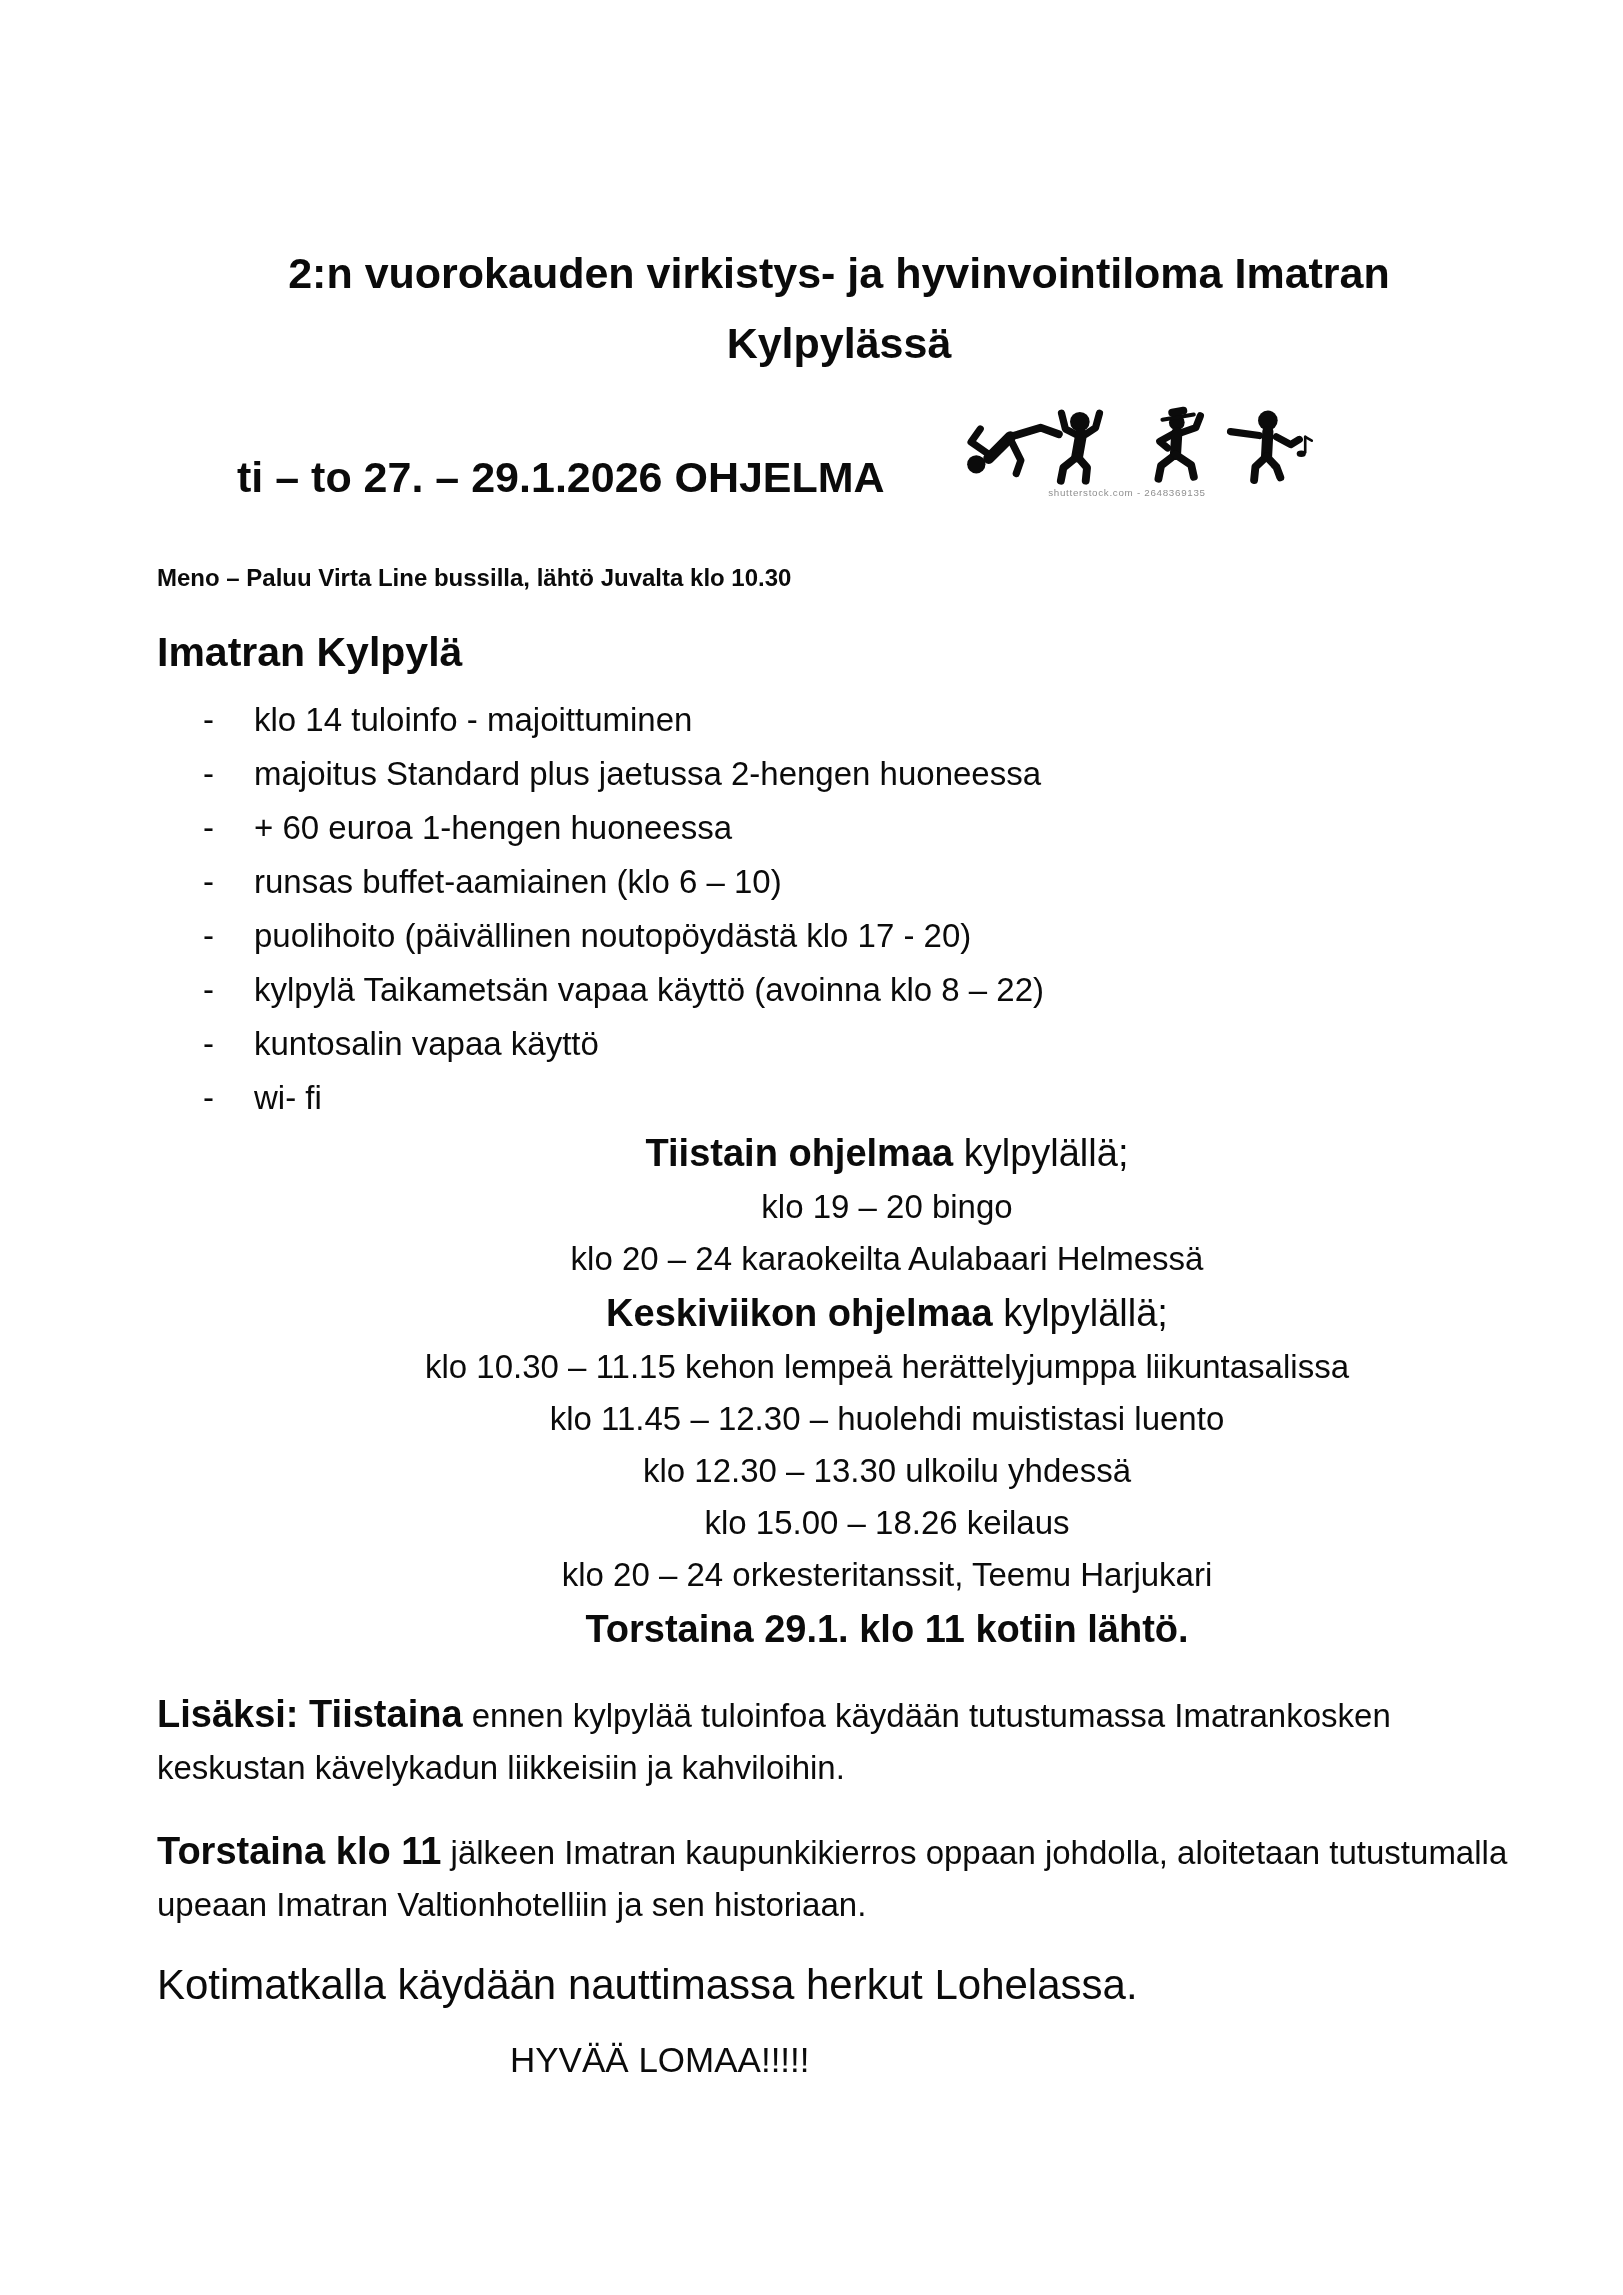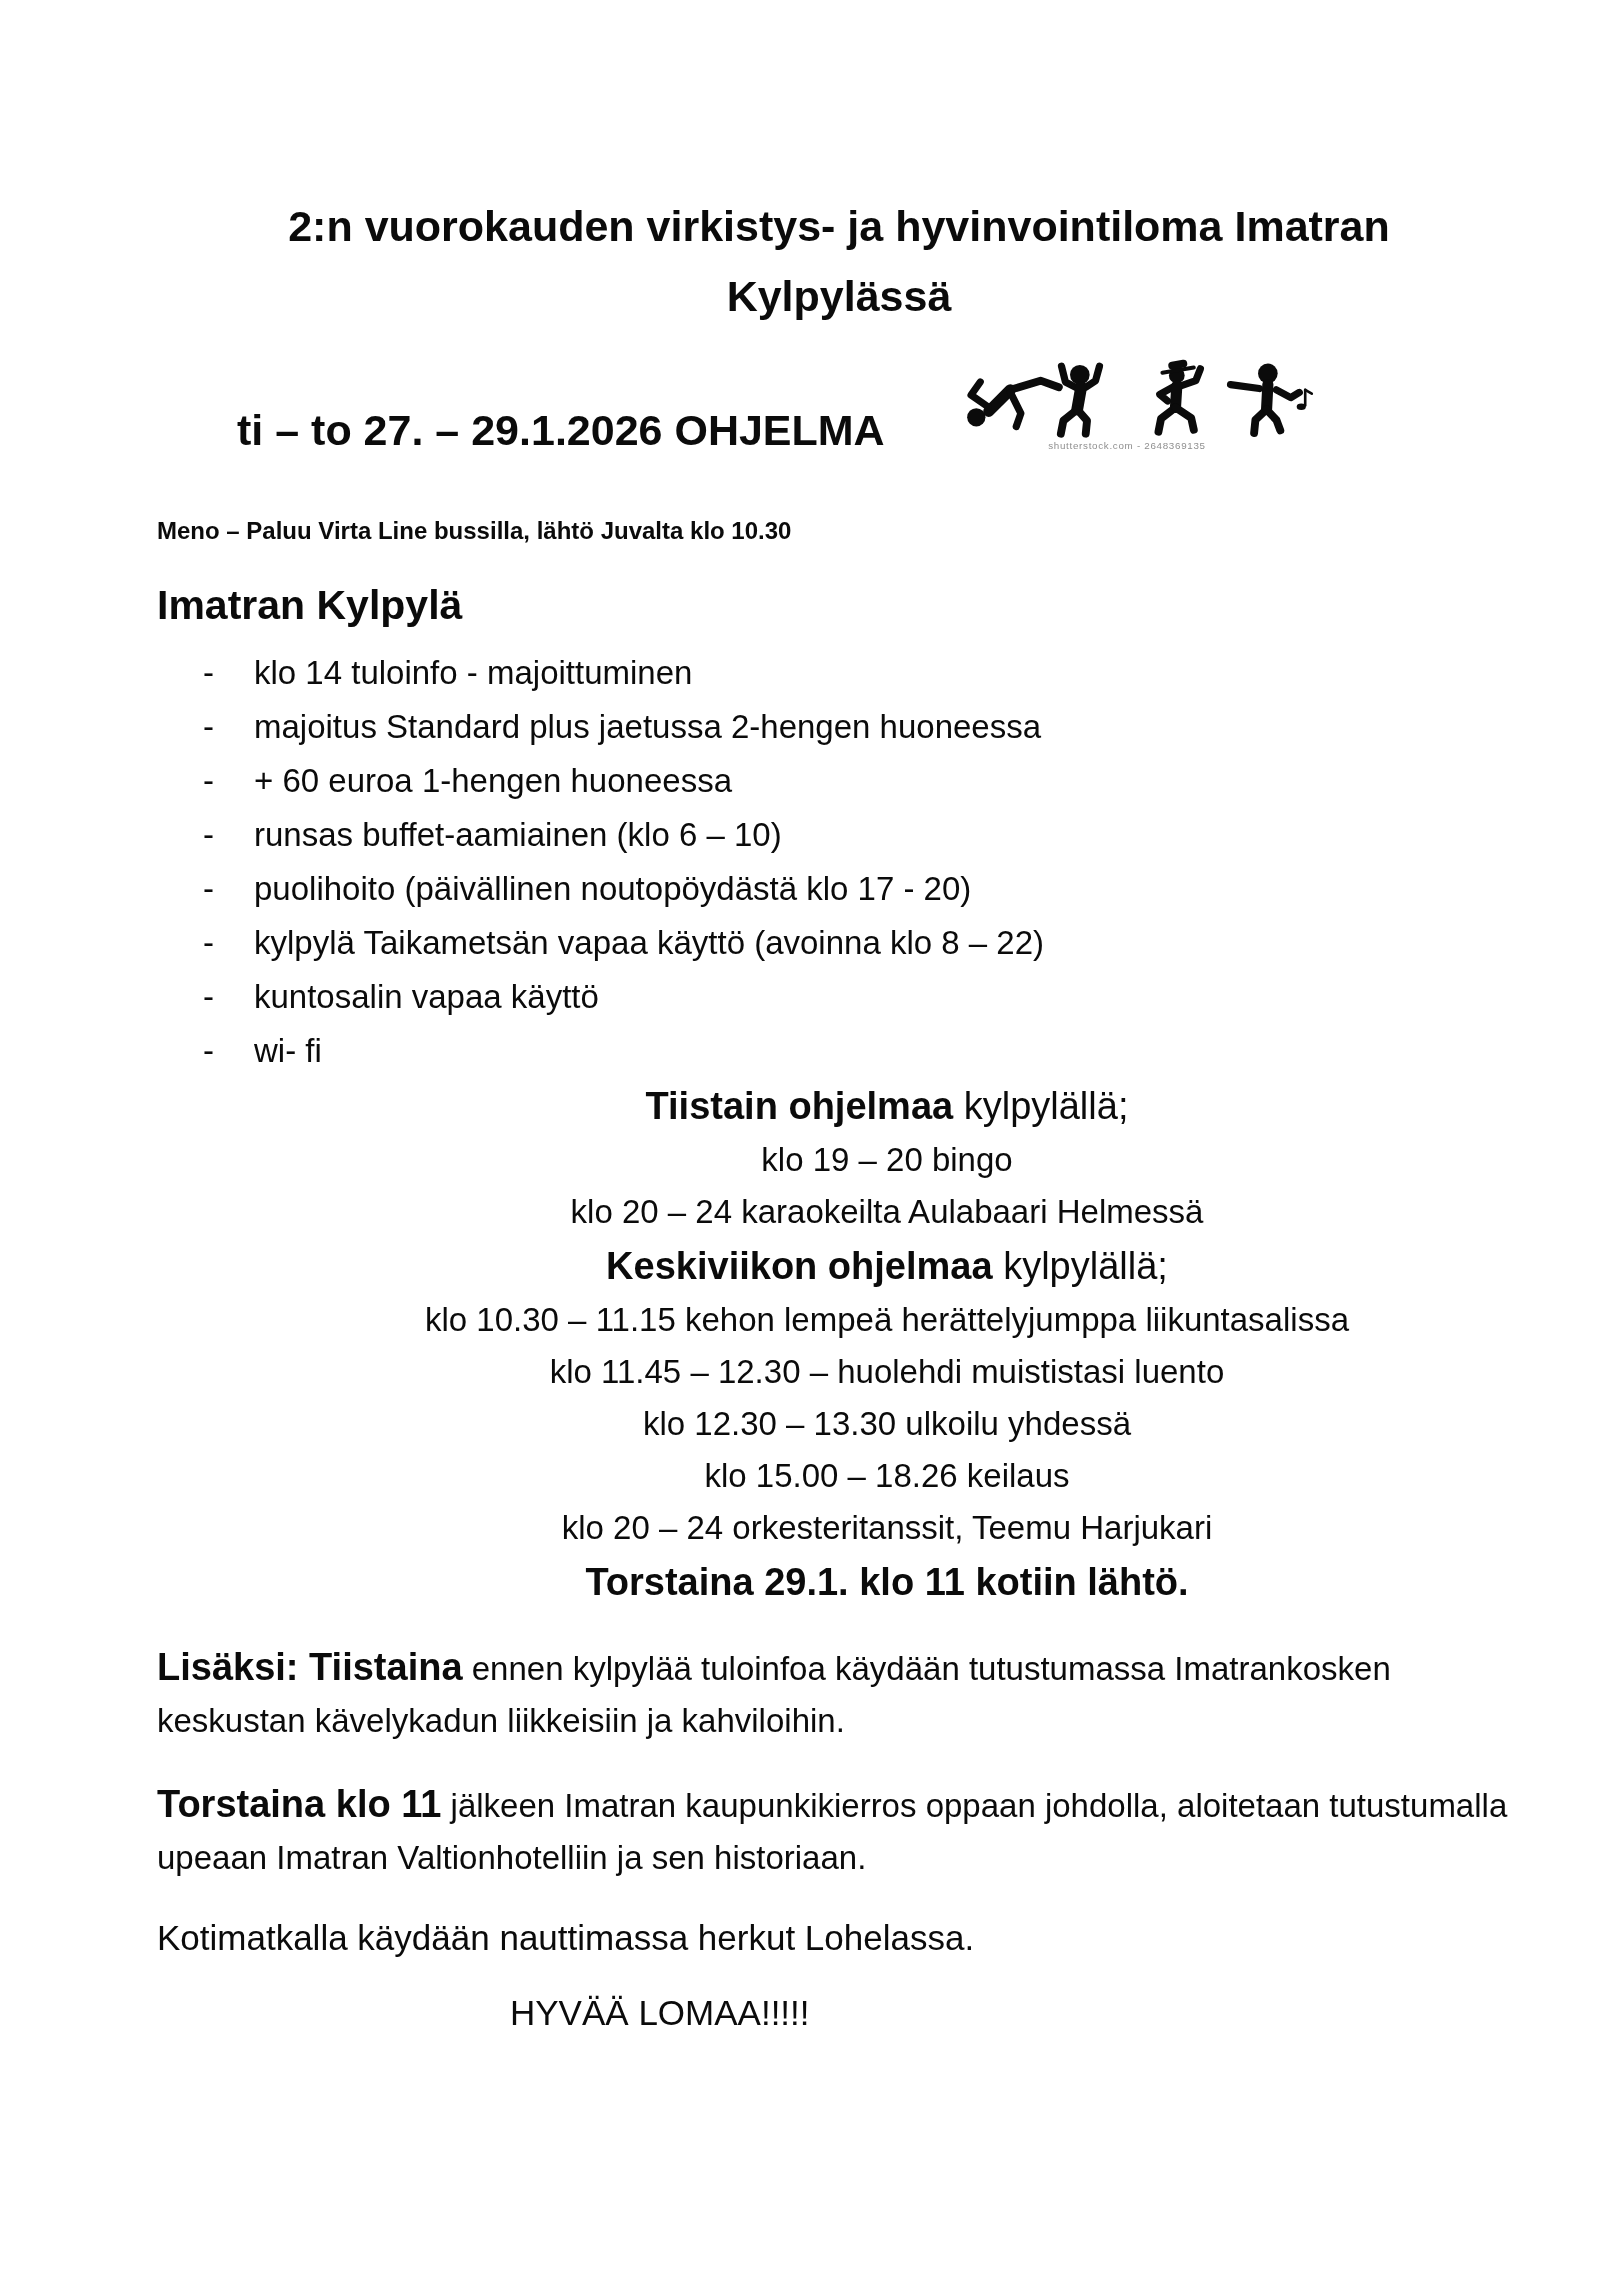--- a/index.html
+++ b/index.html
@@ -6,20 +6,21 @@
   body {
     width: 1623px;
     height: 2295px;
     background: #ffffff;
     color: #0b0b0b;
     font-family: "Liberation Sans", sans-serif;
     overflow: hidden;
   }
   .doc {
     padding: 191px 102px 0 157px;
+    margin-top: 47px;
   }
   .title {
     font-size: 43px;
     font-weight: 700;
     line-height: 70px;
     text-align: center;
     white-space: nowrap;
   }
   .date-row {
     position: relative;
@@ -89,21 +90,21 @@
     margin-top: 31px;
     font-size: 33px;
     line-height: 52px;
   }
   .para .lead {
     font-weight: 700;
     font-size: 38px;
   }
   .return-note {
     margin-top: 27.5px;
-    font-size: 35px;
+    font-size: 42px;
     line-height: 52px;
   }
   .closing {
     margin-top: 23.6px;
     margin-left: 353px;
     font-size: 35px;
     font-weight: 400;
     line-height: 52px;
   }
   .figure-stroke {

